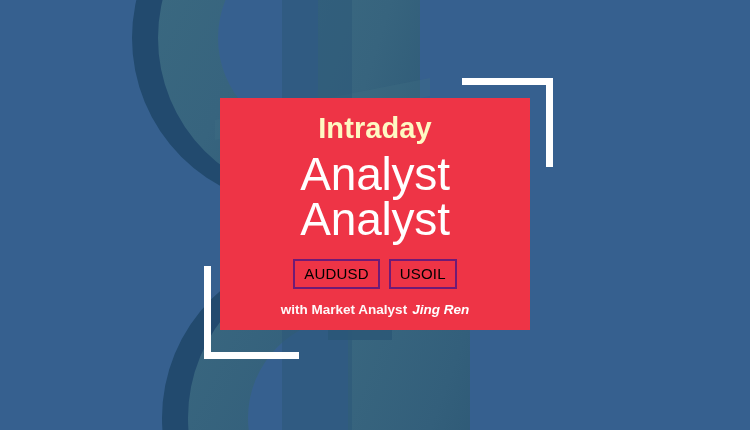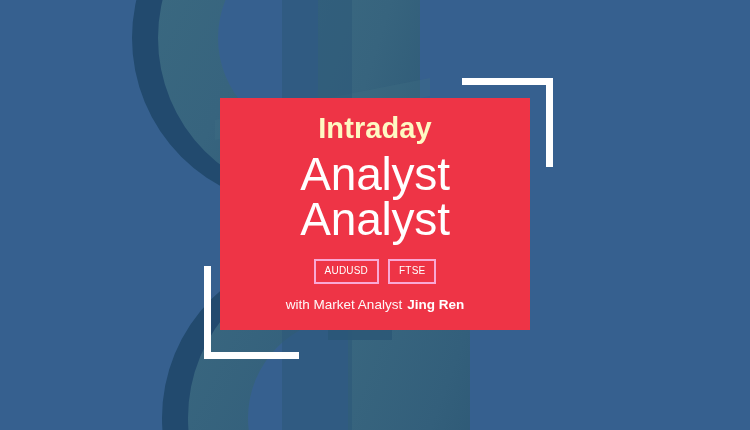--- a/index.html
+++ b/index.html
@@ -85,39 +85,39 @@
     display: block;
   }
 
   #tag-row {
     display: flex;
     align-items: center;
     gap: 9px;
     margin-top: 18px;
   }
   .tag {
-    border: 2px solid #f9a8d4;
-    color: #ffffff;
-    font-size: 10px;
+    border: 2px solid #701a75;
+    color: #000000;
+    font-size: 15px;
     font-weight: 400;
     line-height: 1;
     padding: 5px 9px 6px 9px;
     letter-spacing: 0.2px;
     white-space: nowrap;
   }
 
   #byline {
     margin-top: 14px;
     font-size: 13.5px;
     color: #ffffff;
     line-height: 1;
     white-space: nowrap;
   }
-  #byline .light { font-weight: 400; opacity: 0.97; }
-  #byline .analyst-name { font-weight: 700; margin-left: 5px; }
+  #byline .light { font-weight: 700; opacity: 0.97; }
+  #byline .analyst-name { font-weight: 700; margin-left: 5px; font-style: italic; }
 </style>
 </head>
 <body>
 
 <div id="banner">
 
   <svg id="bg-art" viewBox="0 0 750 430" aria-hidden="true">
     <defs>
       <linearGradient id="gradUpper" x1="0" y1="0" x2="1" y2="1">
         <stop offset="0%" stop-color="#3b6a81"></stop>
@@ -189,21 +189,21 @@
 
     <div id="kicker">Intraday</div>
 
     <div id="headline">
       <span class="line">Analyst</span>
       <span class="line">Analyst</span>
     </div>
 
     <div id="tag-row">
       <span class="tag">AUDUSD</span>
-      <span class="tag">FTSE</span>
+      <span class="tag">USOIL</span>
     </div>
 
     <div id="byline">
       <span class="light">with Market Analyst</span><span class="analyst-name">Jing Ren</span>
     </div>
 
   </div>
 </div>
 
 </body></html>

